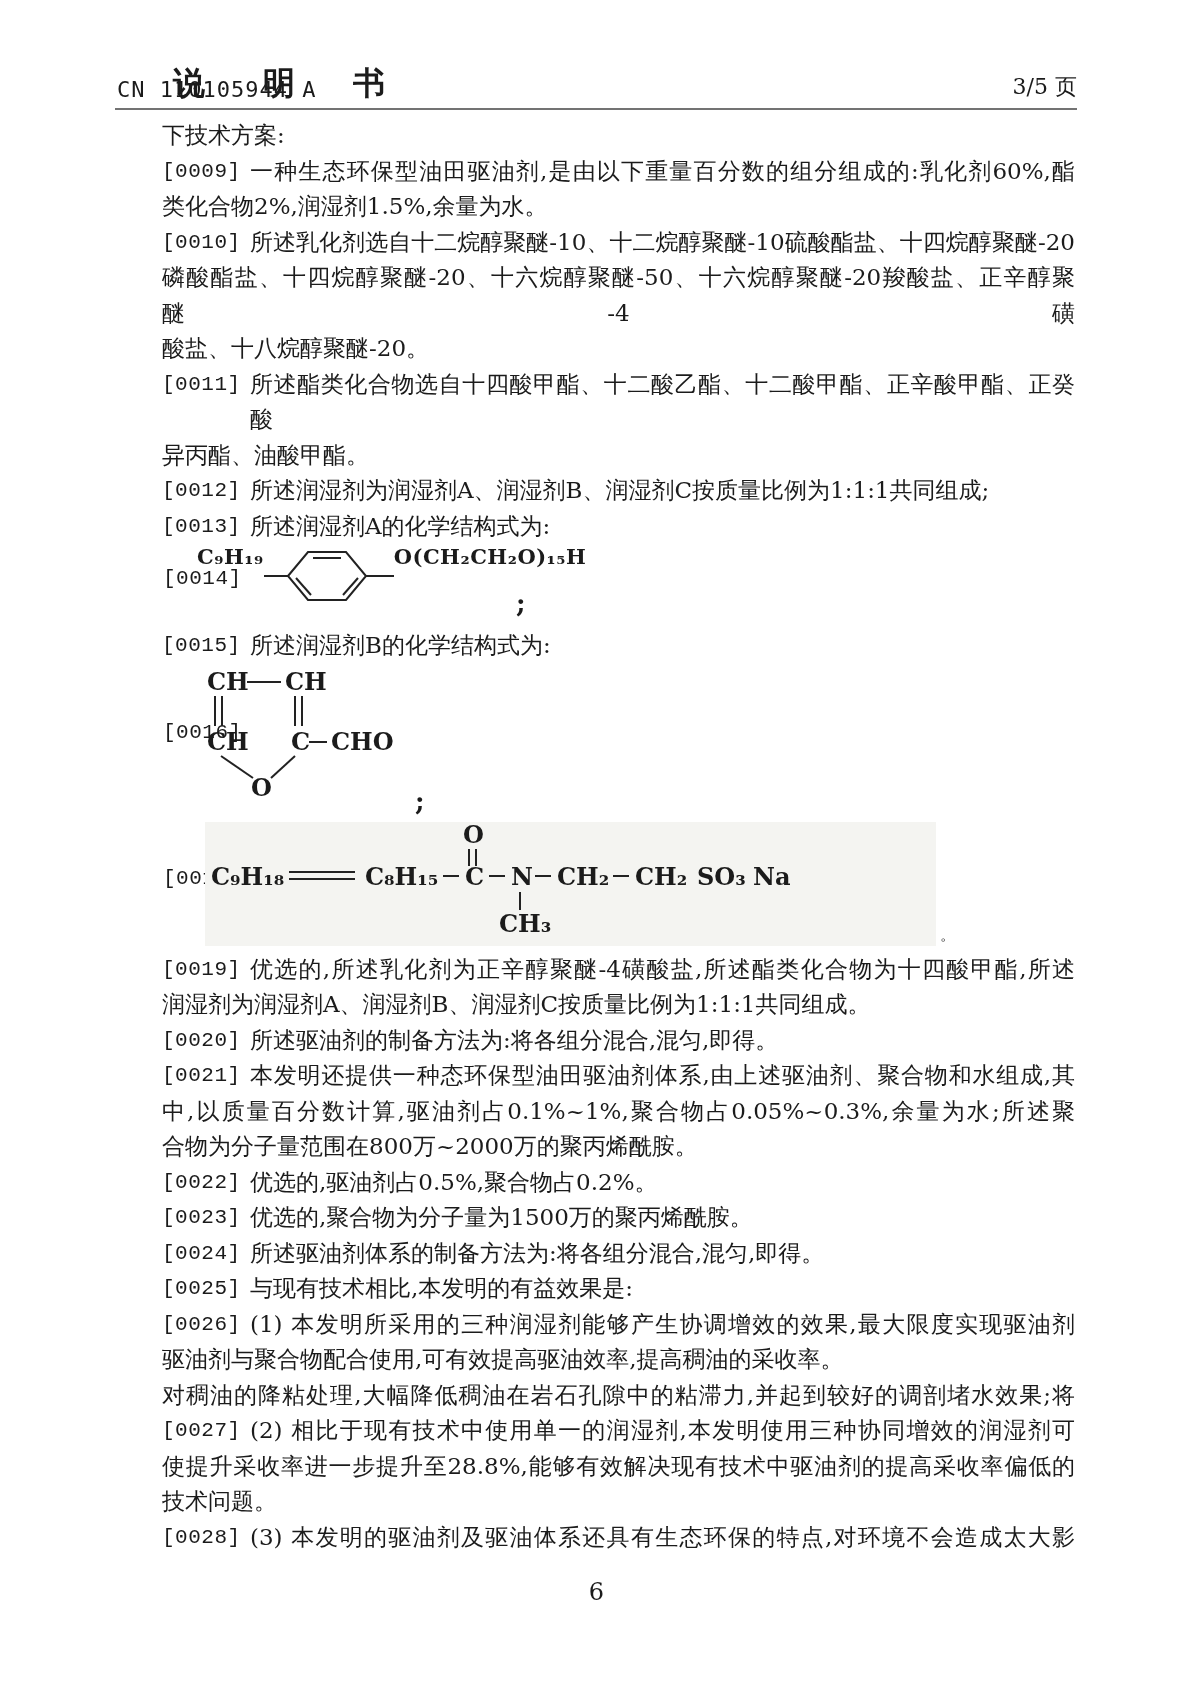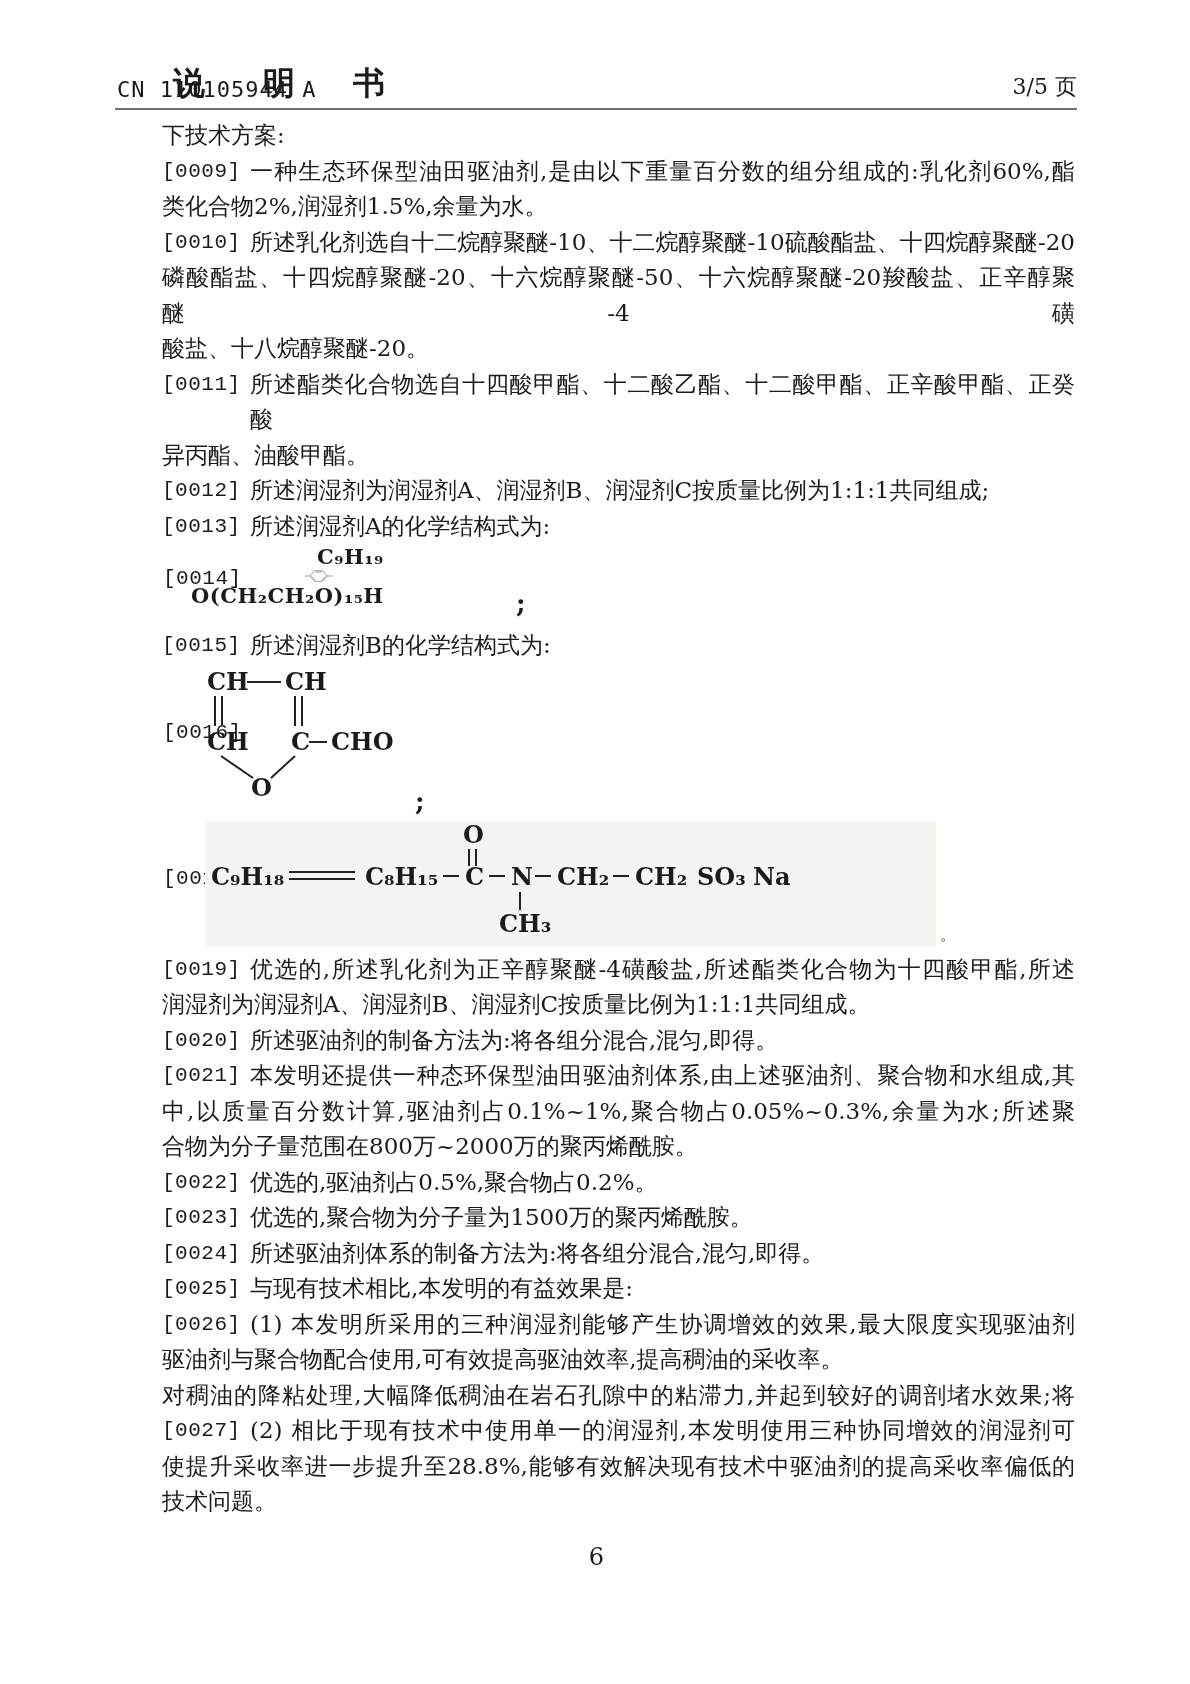--- a/index.html
+++ b/index.html
@@ -25,21 +25,21 @@
           font-family:Liberation Mono, monospace; letter-spacing:0.5px; }
   .lt { flex:1 1 0; min-width:0; }
   .full .lt { text-align:justify; text-align-last:justify; }
   
   .fblock { position:relative; }
   .fblock .pnum { position:absolute; left:0; line-height:26px;margin-left:45px; }
   .fa { height:84px; } .fb { height:152px; } .fc { height:136px; }
   .fa .pnum { top:22px; } .fb .pnum { top:56px; } .fc .pnum { top:50px; }
   .chem { font-family:"DejaVu Serif","Liberation Serif",serif; font-weight:700;
           font-size:21px; white-space:nowrap; letter-spacing:0.5px; }
-  .fa-row { position:absolute; left:73px; top:0; height:64px; display:flex; align-items:flex-end;flex-direction:column; }
+  .fa-row { position:absolute; left:79px; top:0; height:64px; display:flex; align-items:flex-start; }
   .fa-row svg { display:block; }
   .fterm { position:absolute; font-size:26px; font-weight:700; line-height:26px; }
   .fa .fterm { left:398px; top:46px; }
   .fb .fterm { left:297px; top:124px; }
   .fc .fterm { left:822px; top:106px; font-size:15px; font-weight:400; }
   .fsvg { position:absolute; left:87px; }
   .fb .fsvg { top:2px; } .fc .fsvg { top:0; }
   svg .bond { stroke:#222; stroke-width:2; fill:none; }
   svg text { font-family:"DejaVu Serif","Liberation Serif",serif; font-weight:700;
              fill:#1b1b1b; font-size:24px; }
@@ -226,19 +226,23 @@
         <span class="pnum">[0027]</span>
         <span class="lt">(2) 相比于现有技术中使用单一的润湿剂,本发明使用三种协同增效的润湿剂可</span>
       </div>
     <div class="ln full">
         <span class="lt">使提升采收率进一步提升至28.8%,能够有效解决现有技术中驱油剂的提高采收率偏低的</span>
       </div>
     <div class="ln">
         <span class="lt">技术问题。</span>
       </div>
 
+    <div class="ln full">
+        <span class="pnum">[0028]</span>
+        <span class="lt">(3) 本发明的驱油剂及驱油体系还具有生态环保的特点,对环境不会造成太大影</span>
+      </div>
 
     <div class="footer">
       <span>6</span>
     </div>
 
   </div>
 </div>
 
 </body></html>

